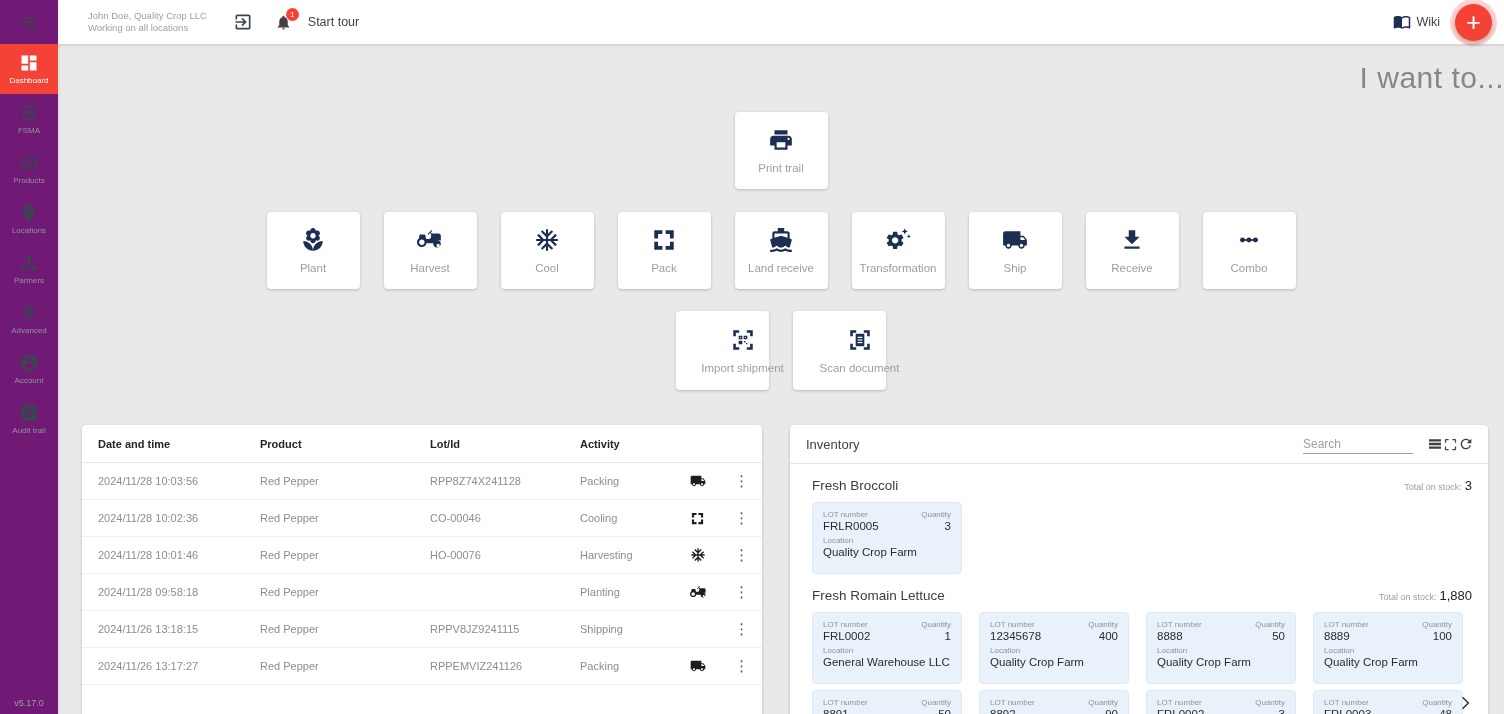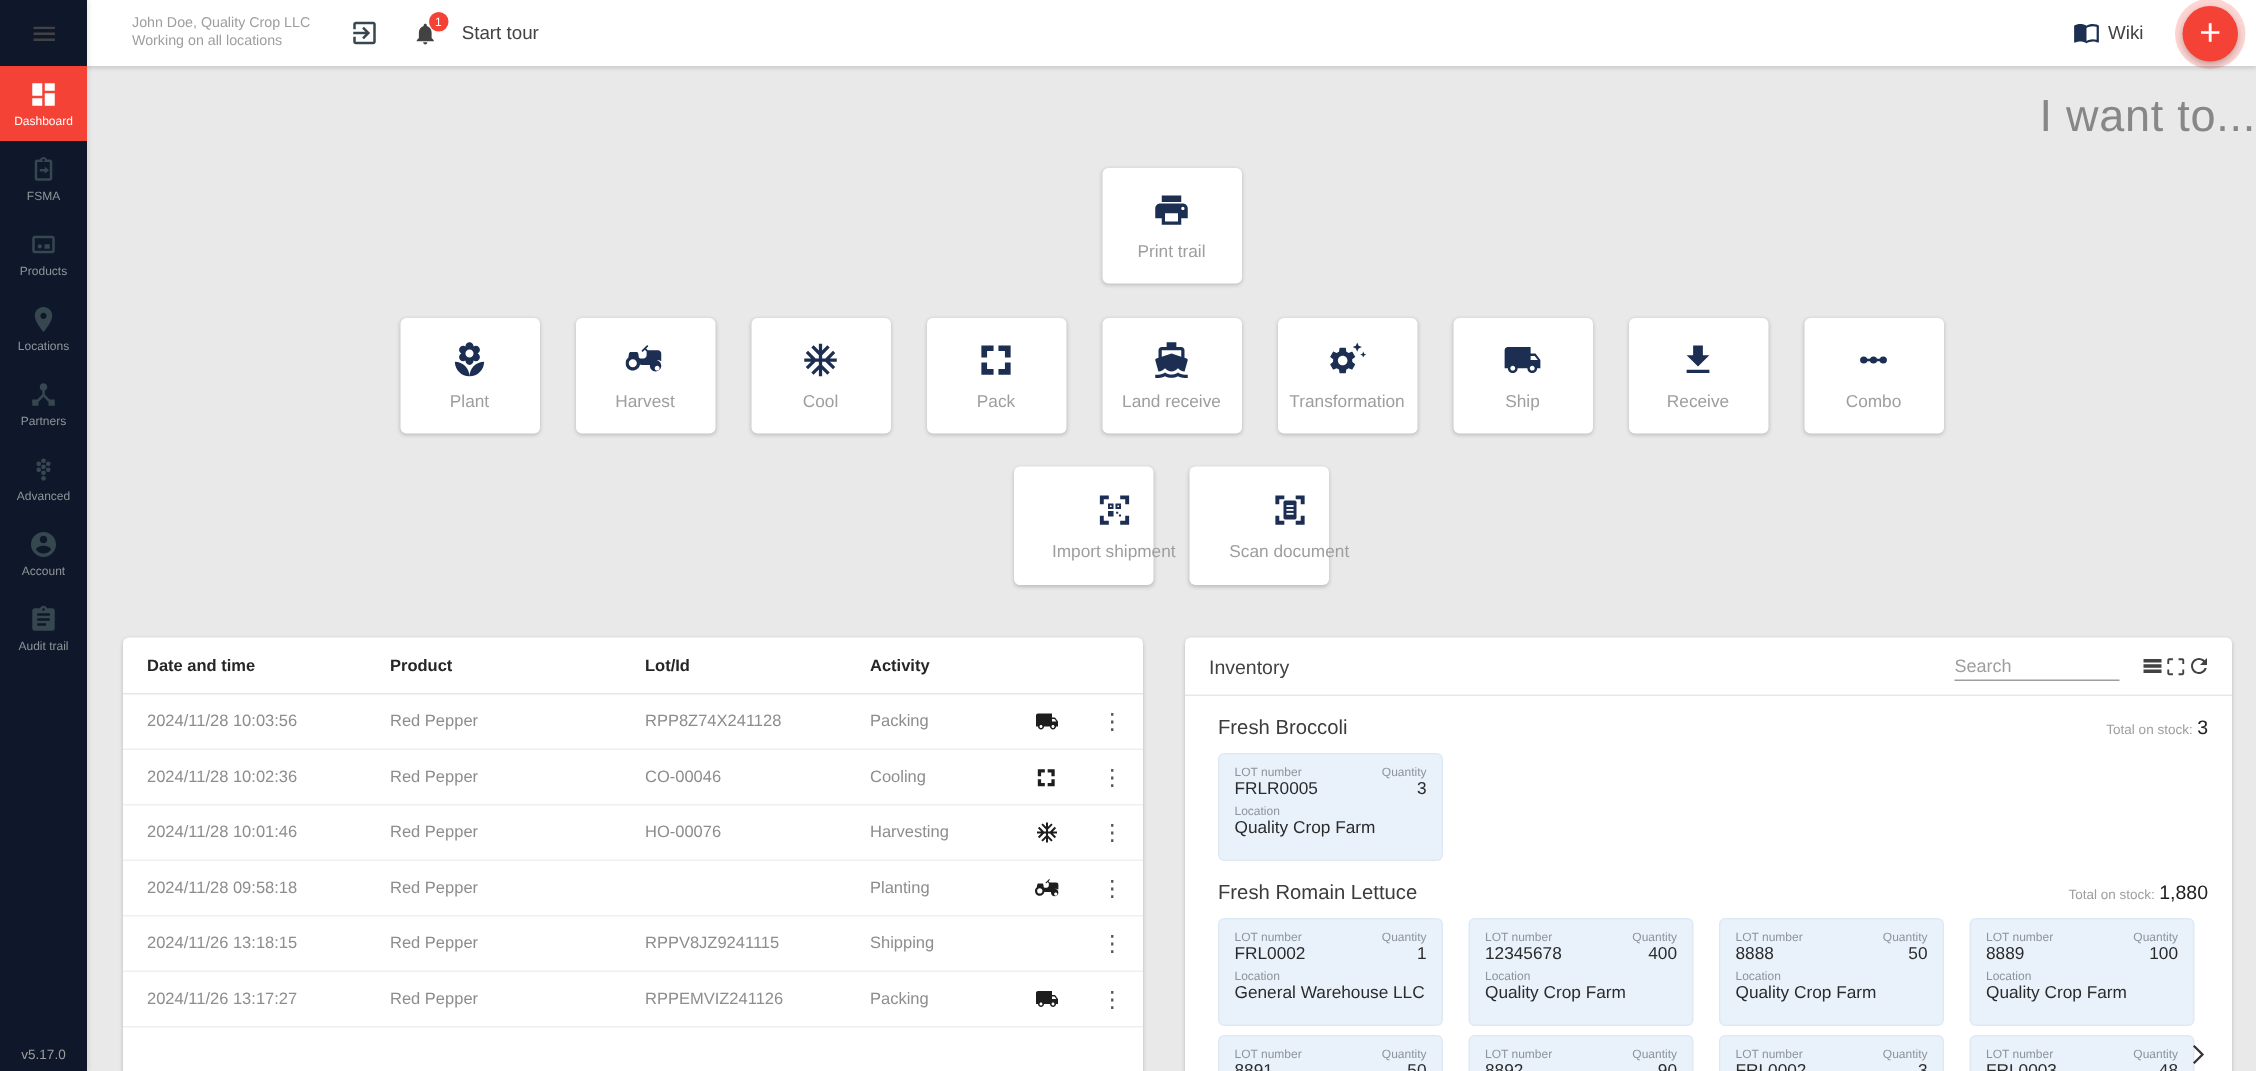--- a/index.html
+++ b/index.html
@@ -24,36 +24,36 @@
   .user-info div { font-size:9.5px; color:#9e9e9e; }
   .tb-icon { color:#37474f; margin-right:22px; cursor:pointer; }
   .bell-wrap { position:relative; margin-right:16px; cursor:pointer; color:#424242; }
   .badge {
     position:absolute; top:-6px; right:-7px;
     background:#f44336; color:#fff; font-size:8px;
     width:13px; height:13px; border-radius:50%;
     display:flex; align-items:center; justify-content:center;
   }
   .start-tour { font-size:12.5px; color:#424242; cursor:pointer; }
-  .tb-right { margin-left:auto; display:flex; align-items:center; gap:26px; }
+  .tb-right { margin-left:auto; display:flex; align-items:center; gap:15px; }
   .wiki { display:flex; align-items:center; gap:5px; font-size:12.5px; color:#424242; cursor:pointer; }
   .wiki svg { color:#1c2e52; }
   .fab {
     width:37px; height:37px; border-radius:50%;
     background:#f44336; color:#fff;
     font-size:25px; font-weight:300; line-height:1;
     display:flex; align-items:center; justify-content:center;
     cursor:pointer; border:none;
     box-shadow:0 0 0 5px rgba(244,67,54,.22), 0 2px 5px rgba(0,0,0,.3);
   }
 
   
   .sidebar {
     position:absolute; left:0; top:0; bottom:0; width:58px;
-    background:#0f172a; z-index:6;
+    background:#701a75; z-index:6;
     box-shadow:1px 0 3px rgba(0,0,0,.08);
   }
   .burger { height:44px; display:flex; align-items:center; justify-content:center; color:#424242; cursor:pointer; }
   .side-item {
     height:50px; display:flex; flex-direction:column;
     align-items:center; justify-content:center; gap:3px;
     cursor:pointer; color:#37474f;
   }
   .side-item:first-of-type { margin-top:13px; height:44px; }
   .side-item .slabel { font-size:8px; color:#8e9599; }

